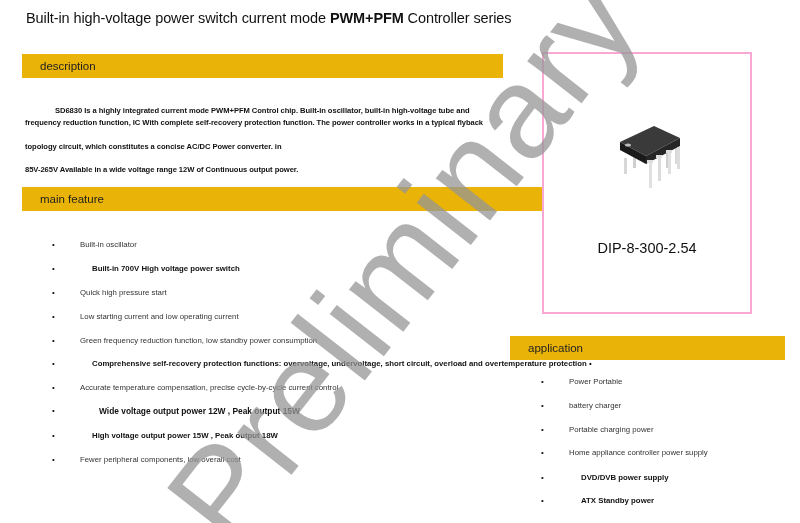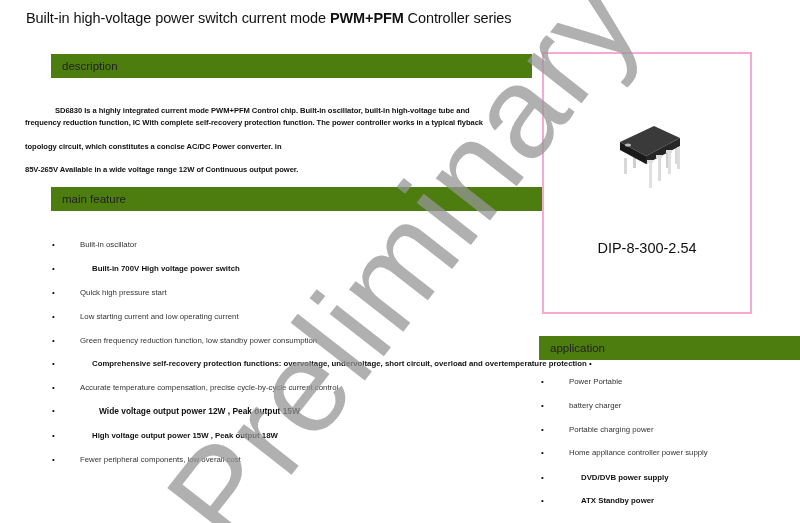--- a/index.html
+++ b/index.html
@@ -7,22 +7,22 @@
       width: 800px; height: 523px; overflow: hidden; position: relative;
       background: #ffffff; color: #111;
       font-family: "Liberation Sans", "DejaVu Sans", sans-serif;
     }
     .title {
       position: absolute; left: 26px; top: 10px;
       font-size: 14.5px; color: #111; white-space: nowrap; letter-spacing: -0.1px;
     }
     .title b { font-weight: bold; margin-top: 16px; }
     .section-bar {
-      position: absolute; background: #4d7c0f; height: 24px;
-      font-size: 11.5px; color: #222; line-height: 24px; padding-left: 11px; box-sizing: border-box; margin-left: 29px;
+      position: absolute; background: #eab308; height: 24px;
+      font-size: 11.5px; color: #222; line-height: 24px; padding-left: 18px; box-sizing: border-box;
     }
     .desc-line {
       position: absolute; font-size: 7.6px; font-weight: bold; color: #111; white-space: nowrap;
       letter-spacing: -0.05px;
     }
     .bullet-row { position: absolute; white-space: nowrap; font-size: 7.8px; color: #333; }
     .bullet-row .dot { position: absolute; left: 0; top: 0; font-size: 8px; color: #111; }
     .bullet-row .txt { position: absolute; left: 28px; top: 0; }
     .bullet-row.bold .txt { font-weight: bold; color: #111; padding-left: 12px; }
     .app-row .txt { left: 28px; }

